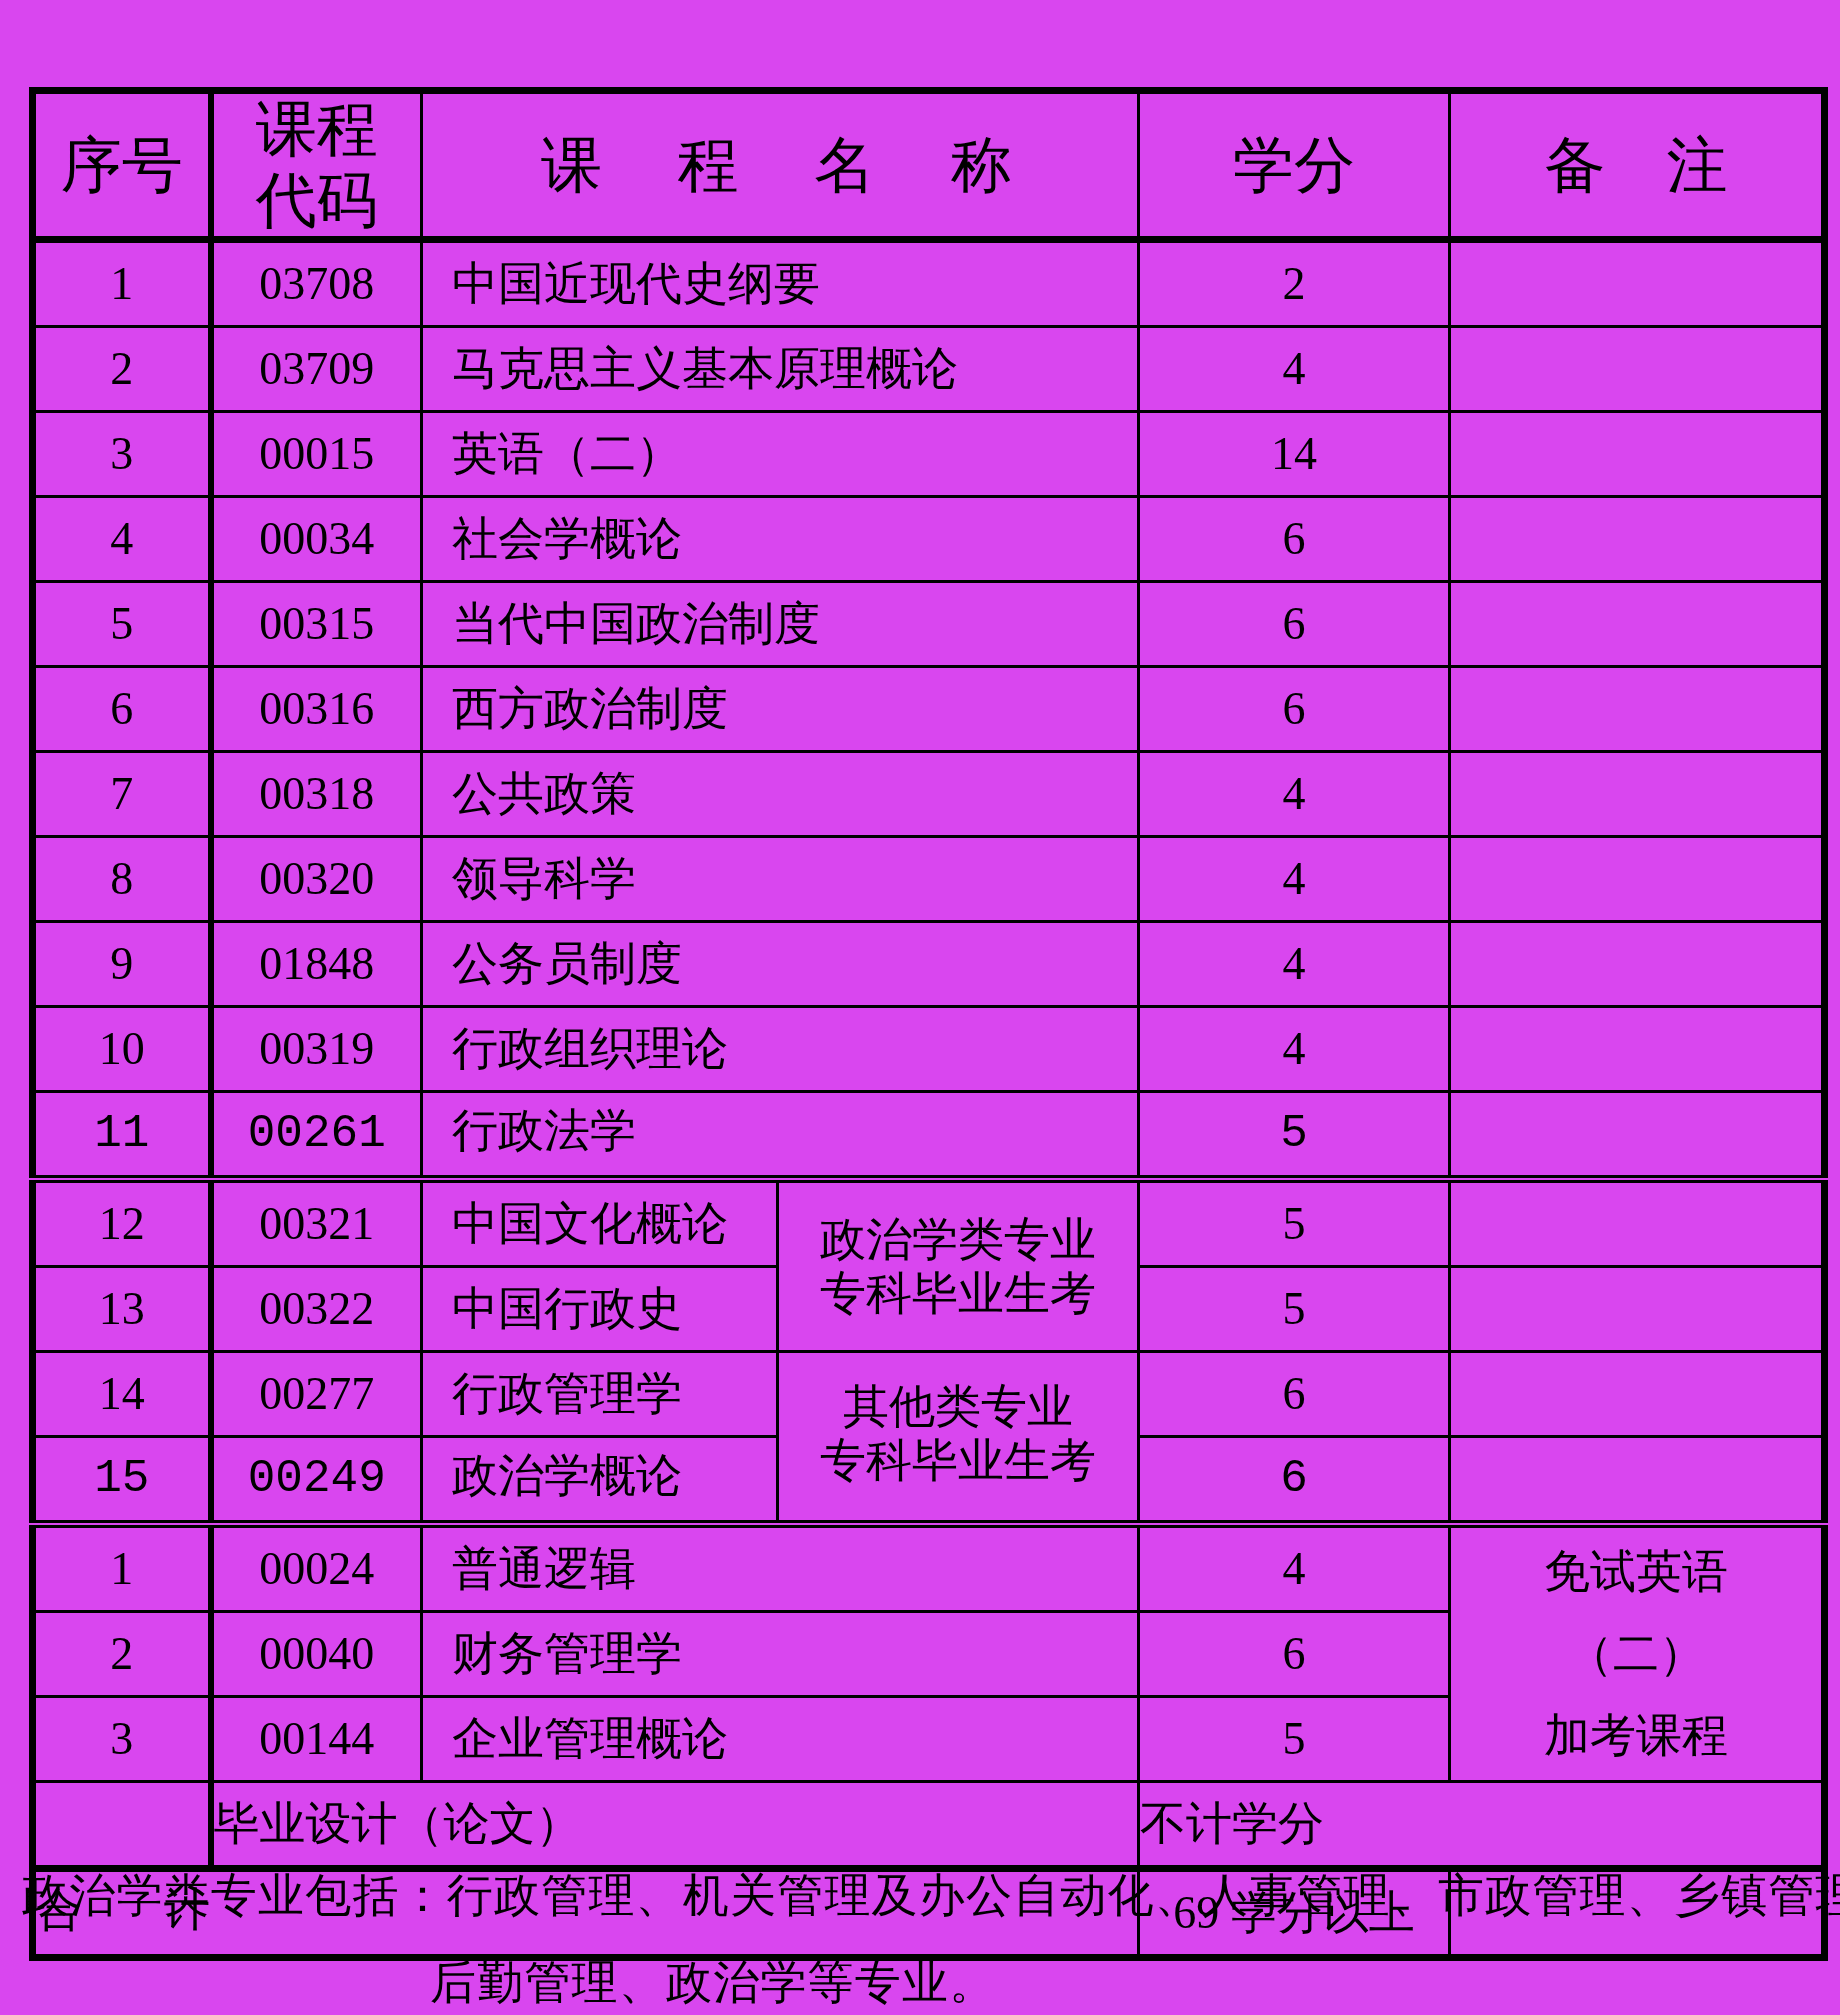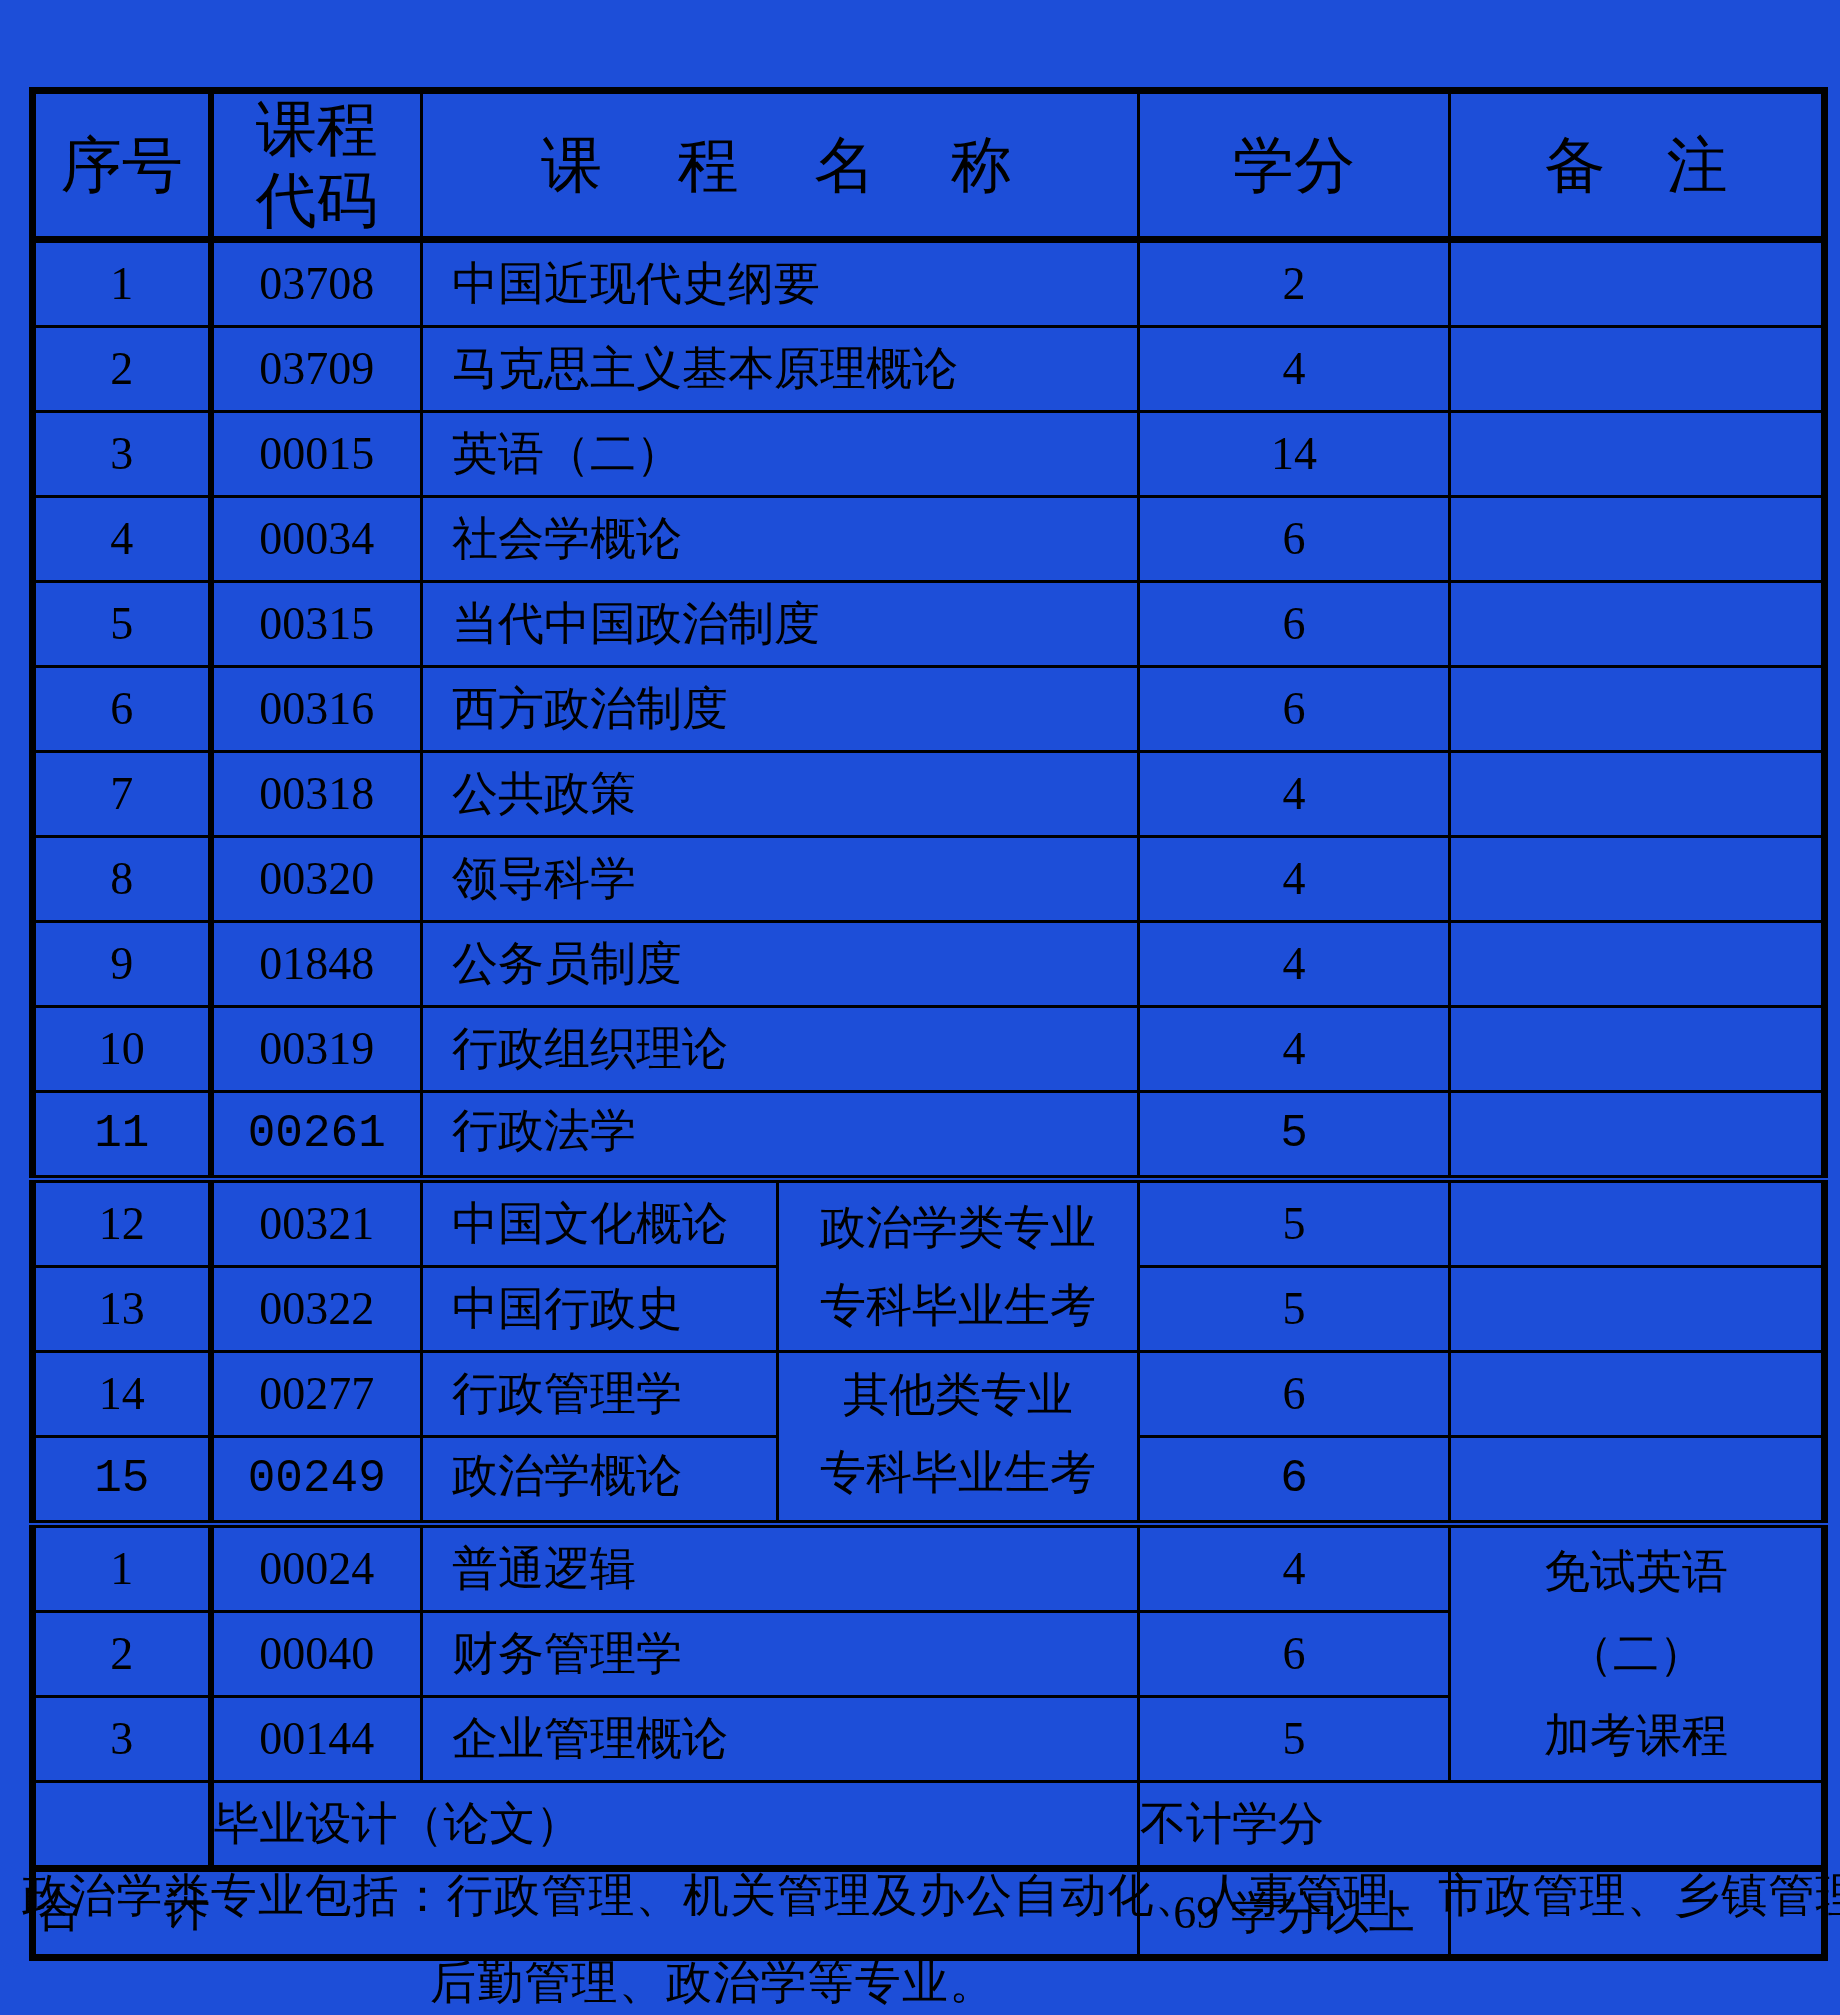--- a/index.html
+++ b/index.html
@@ -1,21 +1,21 @@
 <!DOCTYPE html>
 <html style="font-size:9.7px"><head>
 <meta charset="utf-8">
 <style>
   html,body { margin:0; padding:0; background:#ffffff; }
   body {
     width:1841px; height:2015px; position:relative;
     font-family:"Liberation Serif","DejaVu Serif",serif;
     color:#000;
   }
-  .sheet { position:absolute; left:0; top:0; width:1841px; height:2015px; background:#1d4ed8; }
+  .sheet { position:absolute; left:0; top:0; width:1841px; height:2015px; background:#d946ef; }
 
   table.course {
     position:absolute; left:29px; top:87px;
     width:1796px;
     border-collapse:collapse; table-layout:fixed;
     border:7.3px solid #000;
   }
   col.c1{width:178px;} col.c2{width:211px;} col.c3{width:356px;}
   col.c4{width:361px;} col.c5{width:311px;} col.c6{width:375px;}
 
@@ -40,21 +40,21 @@
   td { height:82px; font-size:46px; line-height:82px; white-space:pre-line; }
 
   td.c-name { text-align:left; padding-left:29px; }
   td.c-center { text-align:left; }
 
   
   tr.dbl > td, td.dblb { border-bottom:8.5px double #000;font-family:Liberation Mono, monospace; }
   
   tr.thickb > td { border-bottom:7.3px solid #000; }
 
-  td.c-group { text-align:center; line-height:78px; }
+  td.c-group { text-align:center; line-height:54px; }
   td.c-bigrm { text-align:center; line-height:82px; }
   .total-label { letter-spacing:18px;font-family:Liberation Mono, monospace; }
 
   .footnote {
     position:absolute; left:22px; top:1852px;
     font-size:46px; line-height:87px; letter-spacing:1.2px;
     white-space:nowrap;
   }
   .fn-line2 { margin-left:408px; }
 </style>

